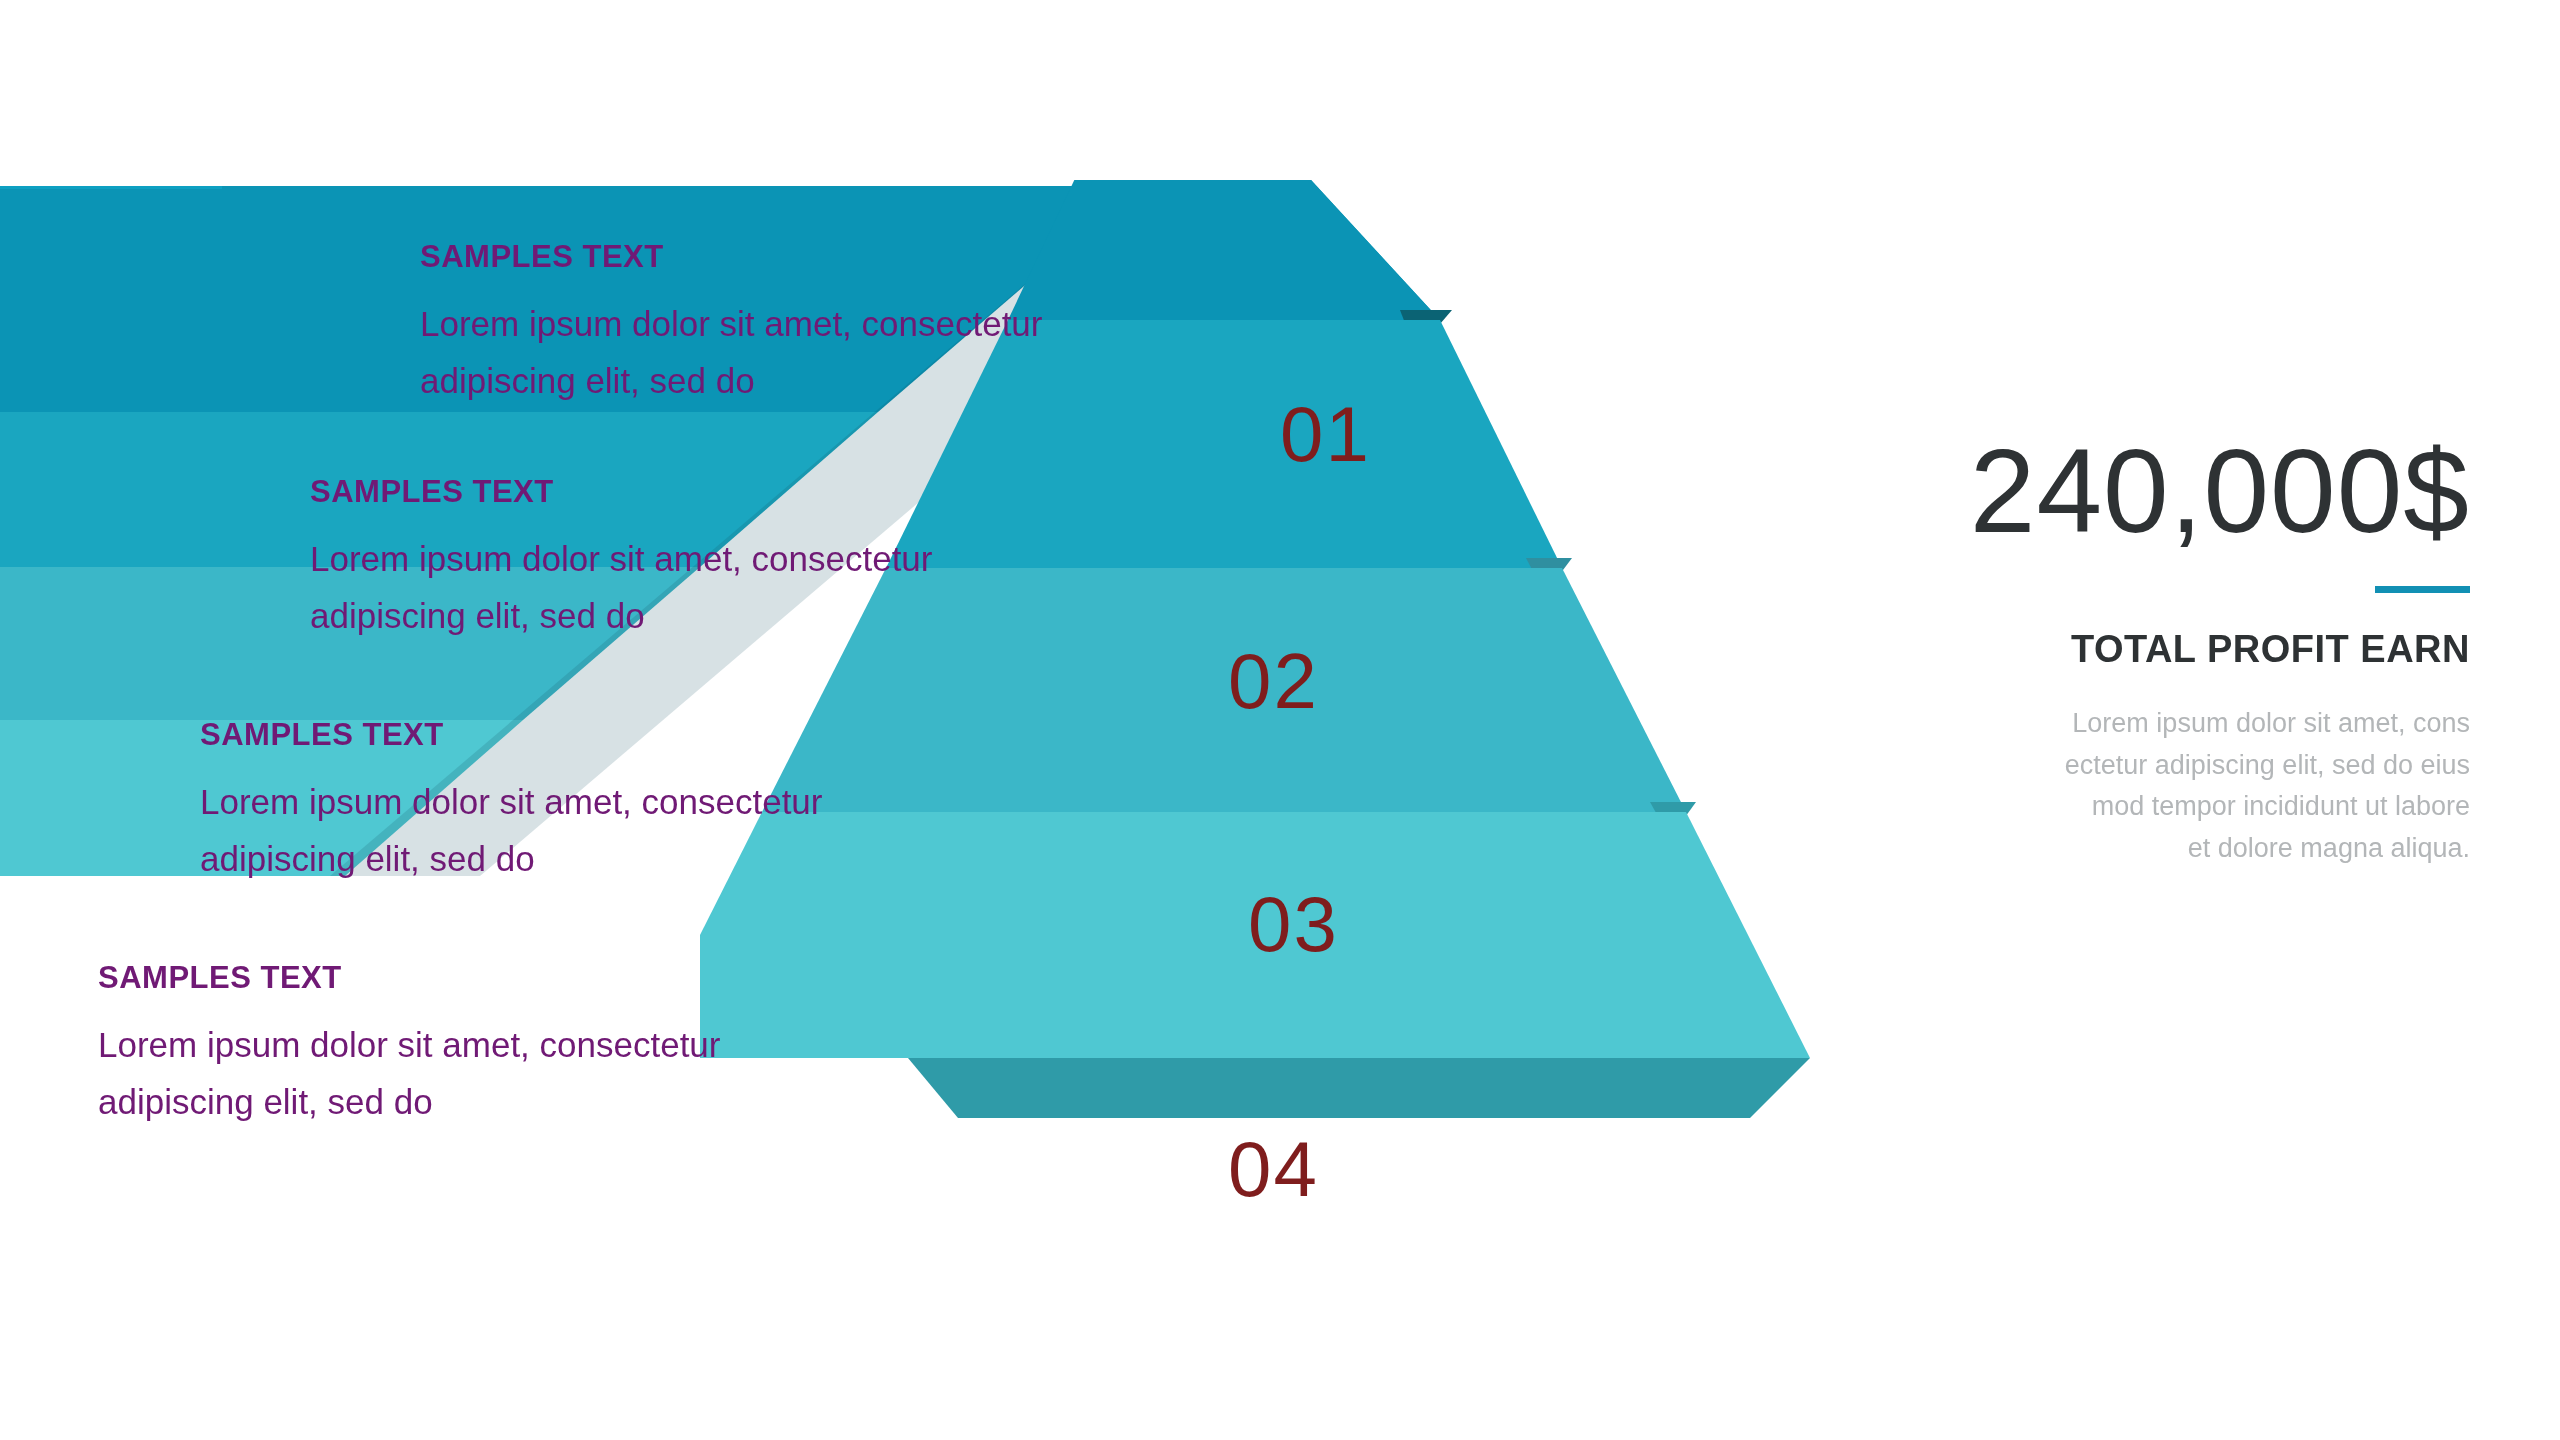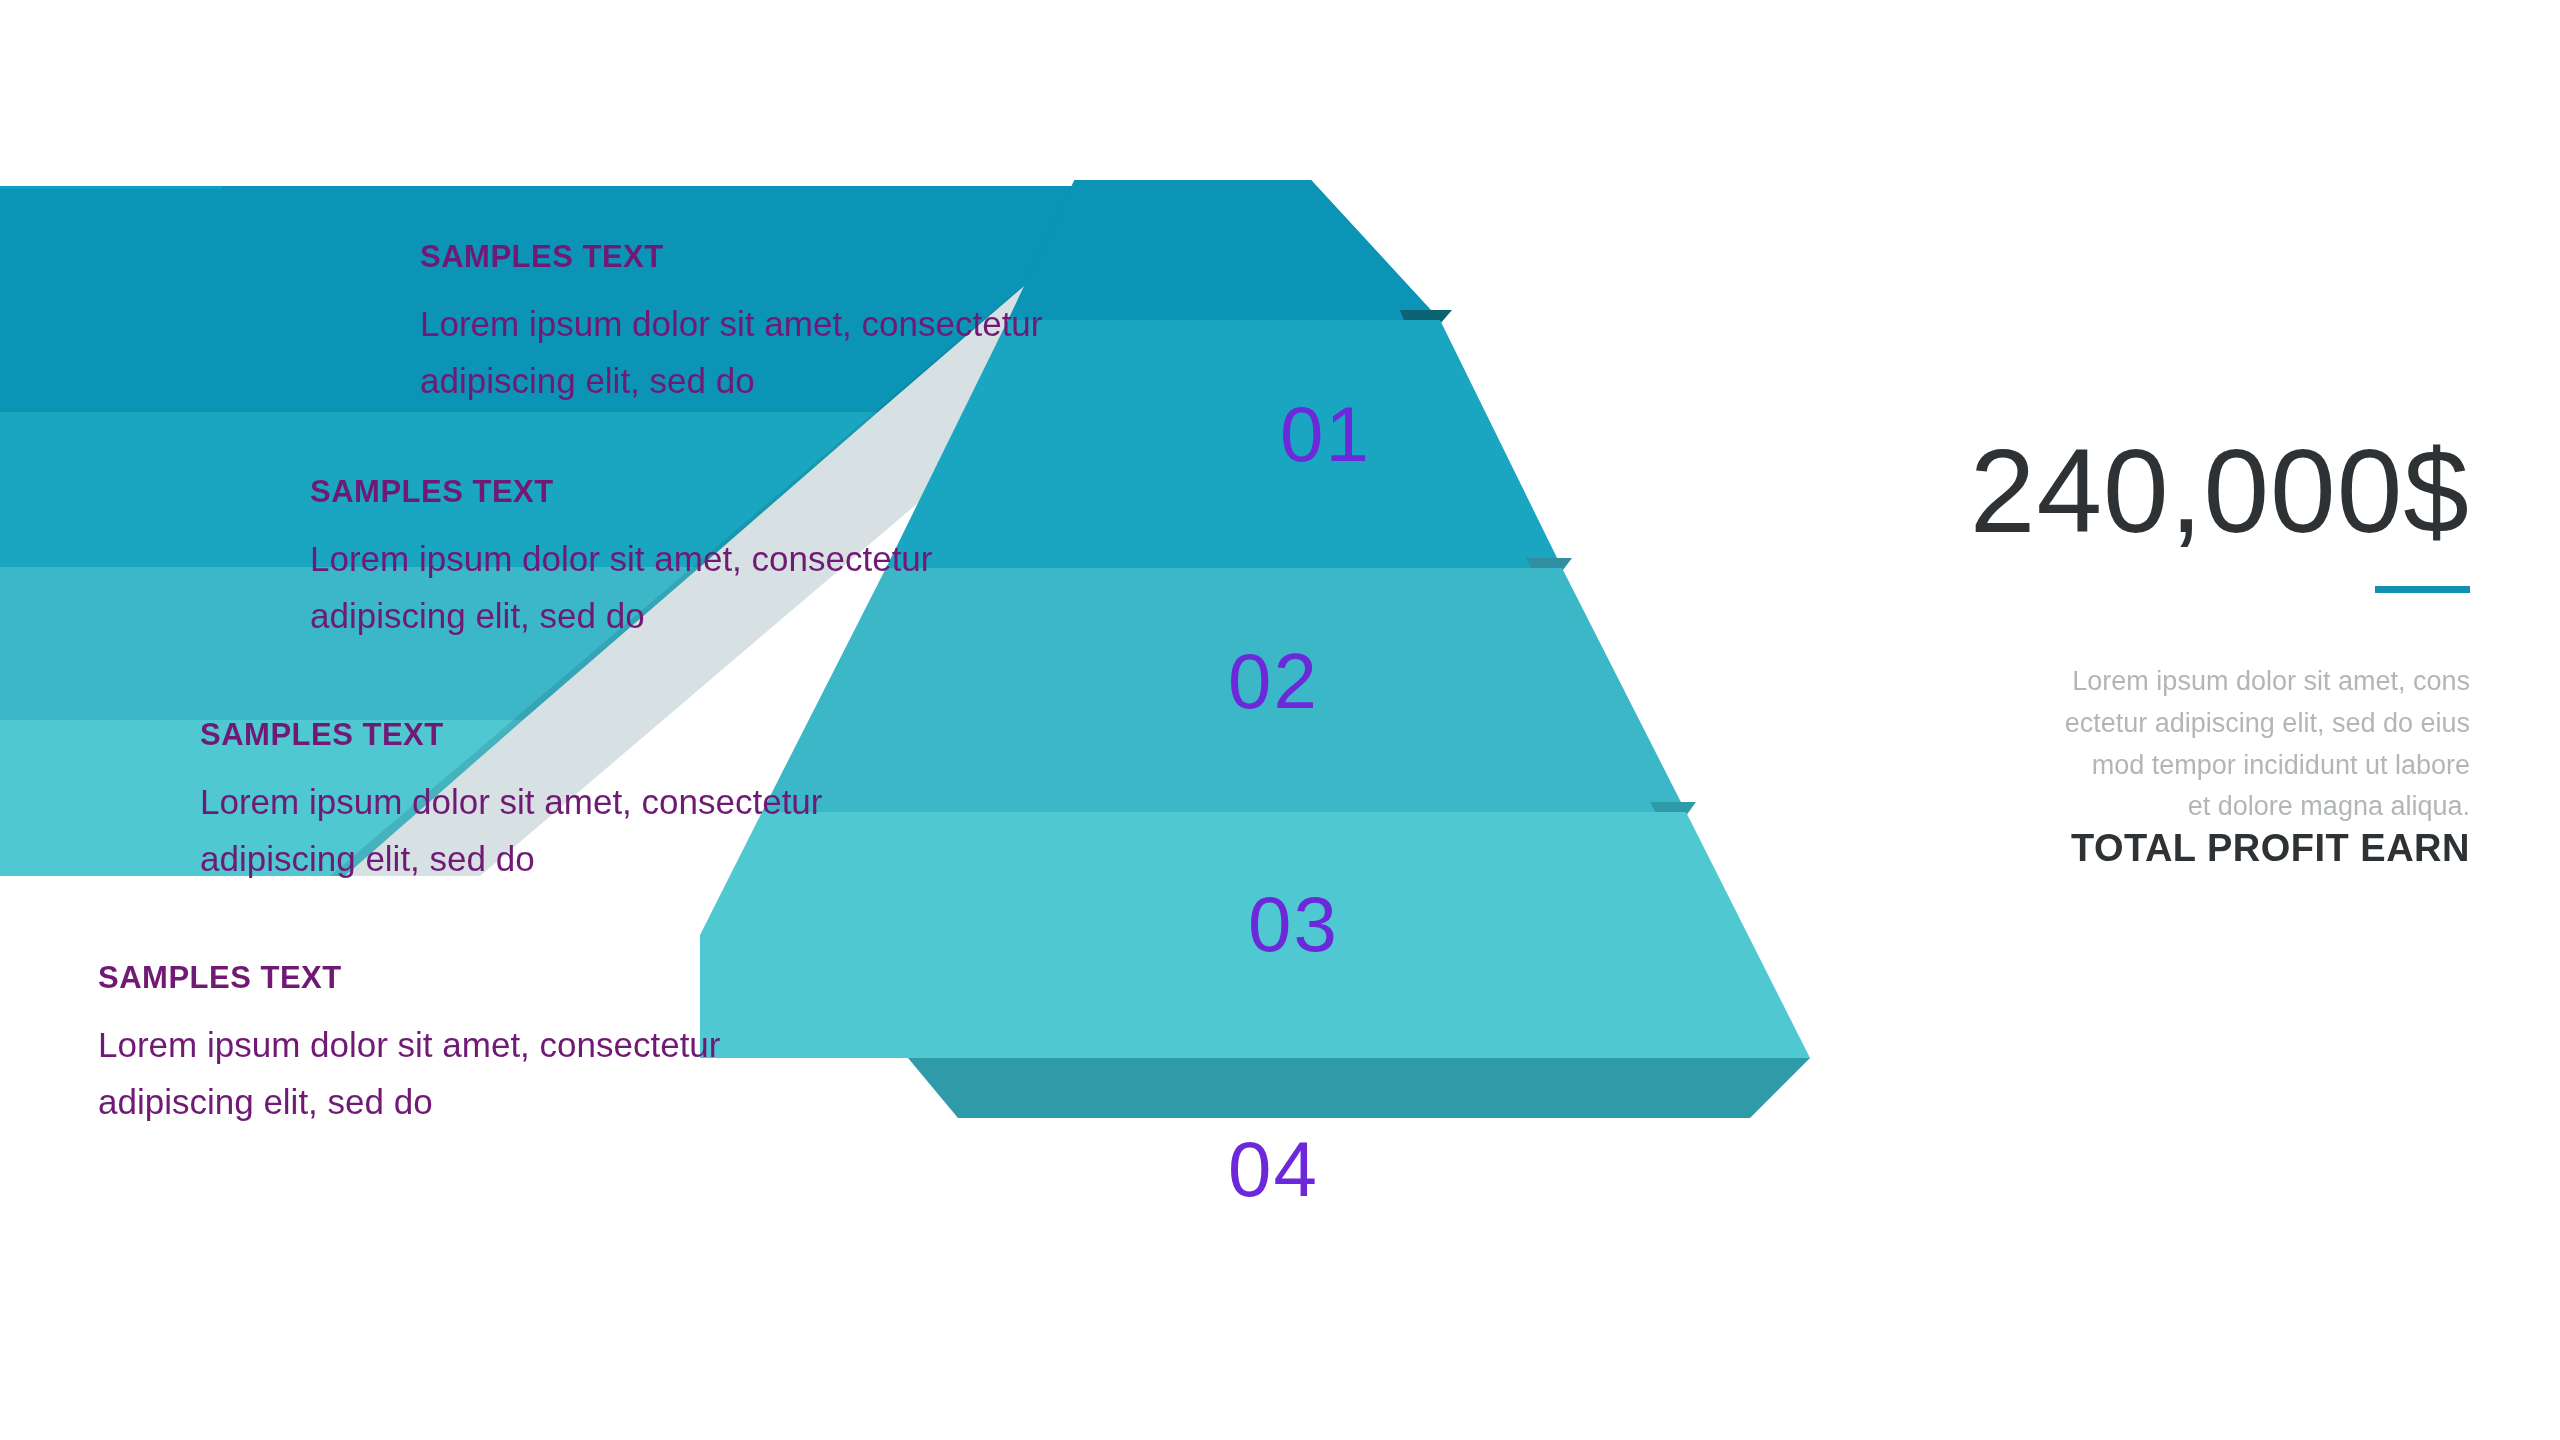--- a/index.html
+++ b/index.html
@@ -50,21 +50,21 @@
   #band-text-4 { left:98px;   top:776px; }
 
   
   #pyramid {
     position:absolute;
     left:700px; top:180px;
     width:1160px; height:1110px;
   }
   .tier-num {
     position:absolute;
-    color:#6d28d9;
+    color:#7f1d1d;
     font-size:78px;
     font-weight:300;
     letter-spacing:2px;
     line-height:1;
     z-index:5;
     white-space:nowrap;
   }
   #num-1 { left:580px; top:215px; }
   #num-2 { left:528px; top:462px; }
   #num-3 { left:548px; top:705px; }
@@ -176,20 +176,20 @@
 
     <div class="tier-num" id="num-1">01</div>
     <div class="tier-num" id="num-2">02</div>
     <div class="tier-num" id="num-3">03</div>
     <div class="tier-num" id="num-4">04</div>
   </div>
 
   <div id="stat-panel">
     <div id="stat-value">240,000$</div>
     <div><span id="stat-rule"></span></div>
+    <div id="stat-label">TOTAL PROFIT EARN</div>
     <div id="stat-body">Lorem ipsum dolor sit amet, cons
 ectetur adipiscing elit, sed do eius
 mod tempor incididunt ut labore
 et dolore magna aliqua.</div>
-    <div id="stat-label">TOTAL PROFIT EARN</div>
   </div>
 
 </div>
 
 </body></html>

